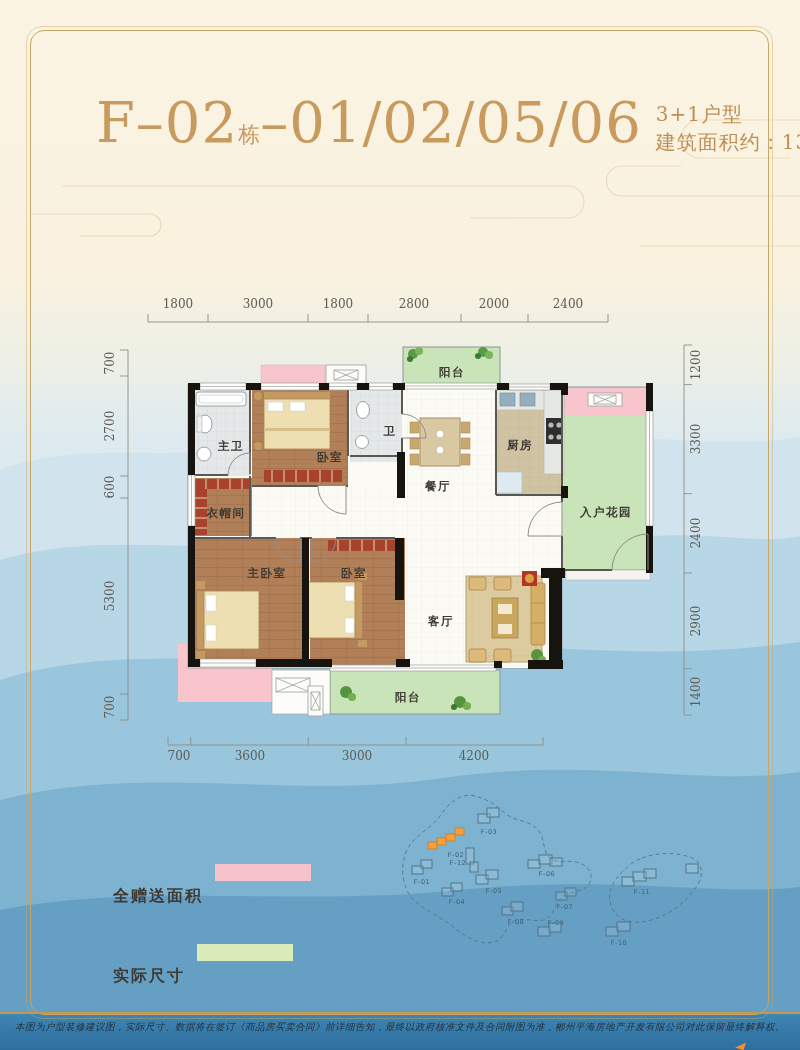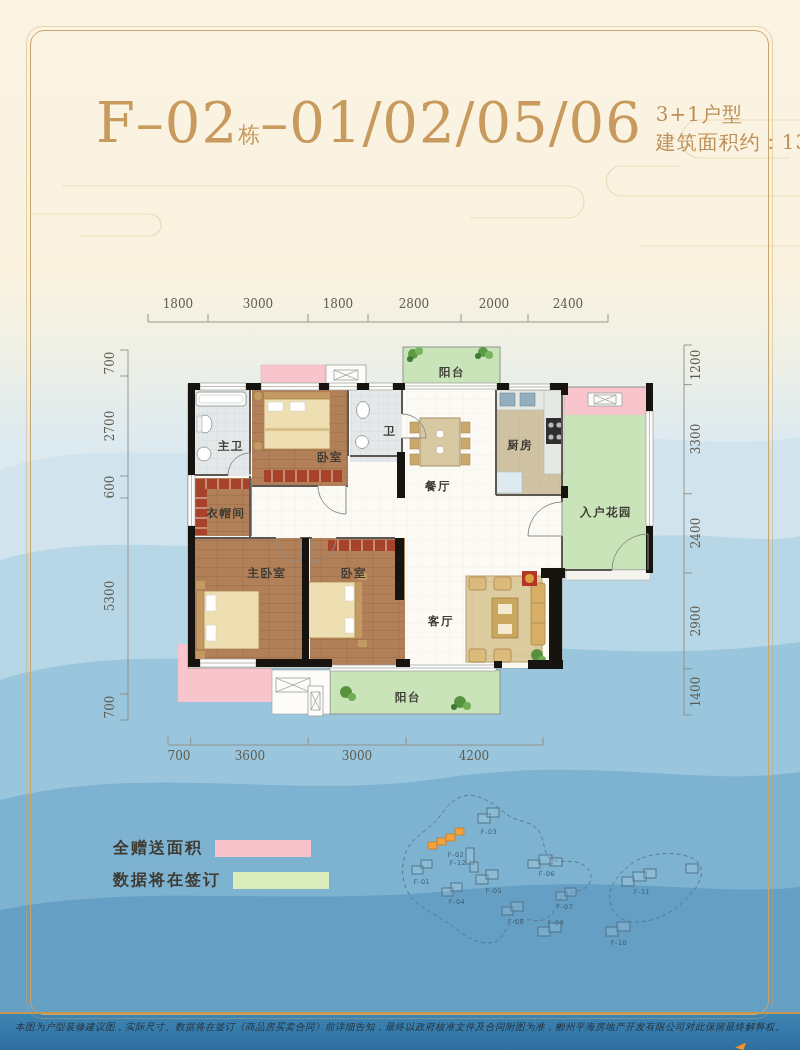--- a/index.html
+++ b/index.html
@@ -9,21 +9,21 @@
   .border-outer{position:absolute;left:26px;top:26px;width:745px;height:991px;
         border:1px solid rgba(201,166,104,.45);border-radius:16px;}
   .border-inner{position:absolute;left:30px;top:30px;width:737px;height:983px;
         border:1.5px solid #c9a668;border-radius:14px;}
   .title-row{position:absolute;left:96px;top:94px;display:flex;gap:14px;align-items:flex-start;}
   .title-main{font-size:56px;line-height:1.05;color:#c89a5e;letter-spacing:1px;white-space:nowrap;}
   .title-main .dong{font-size:22px;letter-spacing:0;}
   .title-info{margin-top:6px;color:#bd8f58;font-size:20px;line-height:1.4;letter-spacing:1px;white-space:nowrap;}
   .legend{position:absolute;left:113px;top:838px;}
   .legend-row{display:flex;align-items:center;gap:12px;margin-bottom:11px;}
-  .legend-label{font-size:16px;font-weight:bold;color:#3e3a32;letter-spacing:2px;}
+  .legend-label{font-size:16px;font-weight:bold;color:#3e3a32;letter-spacing:2px;margin-top:48px;}
   .swatch{display:inline-block;width:96px;height:17px;}
   .swatch.pink{background:#f8c2cb;}
   .swatch.green{background:#d9ecba;}
   .gold-rule{position:absolute;left:0;top:1012px;width:800px;height:2px;background:#c6974e;}
   .disclaimer{position:absolute;left:0;top:1021px;width:800px;text-align:center;
         font-family:"DejaVu Sans","Liberation Sans",sans-serif;
         font-size:9.5px;color:#25303d;letter-spacing:.5px;font-style:italic;}
   .logo{position:absolute;left:736px;top:1017px;width:60px;line-height:1;}
   .logo-swoosh{display:inline-block;width:0;height:0;border-left:9px solid transparent;
         border-bottom:8px solid #f0922b;transform:rotate(18deg);vertical-align:middle;}
@@ -362,21 +362,21 @@
       <text class="room" x="308" y="413">阳台</text>
     </g>
   </svg>
 
   <div class="legend">
     <div class="legend-row">
       <span class="legend-label">全赠送面积</span>
       <span class="swatch pink"></span>
     </div>
     <div class="legend-row">
-      <span class="legend-label">数据将在签订</span>
+      <span class="legend-label">实际尺寸</span>
       <span class="swatch green"></span>
     </div>
   </div>
 
   <svg class="siteplan" width="320" height="195" viewBox="0 0 320 195">
     <g fill="none" stroke="#4f7488" stroke-width="1" stroke-dasharray="4,3" opacity=".85">
       <path d="M85,18 C70,14 58,26 50,38 C40,52 22,58 16,74 C10,90 12,108 22,120 C32,132 50,138 62,148 C74,158 90,168 104,164 C116,161 114,148 124,143 C134,138 146,146 156,141 C166,136 164,124 174,118 C184,112 196,114 200,104 C204,94 196,86 186,84 C176,82 168,86 160,80 C152,74 156,62 148,52 C140,42 126,44 116,36 C106,28 100,22 85,18 Z"></path>
       <path d="M252,80 C268,74 288,74 302,80 C312,84 314,96 308,106 C300,120 286,132 270,139 C256,145 238,147 228,138 C219,130 217,117 223,106 C230,94 240,85 252,80 Z"></path>
     </g>
     <g>

